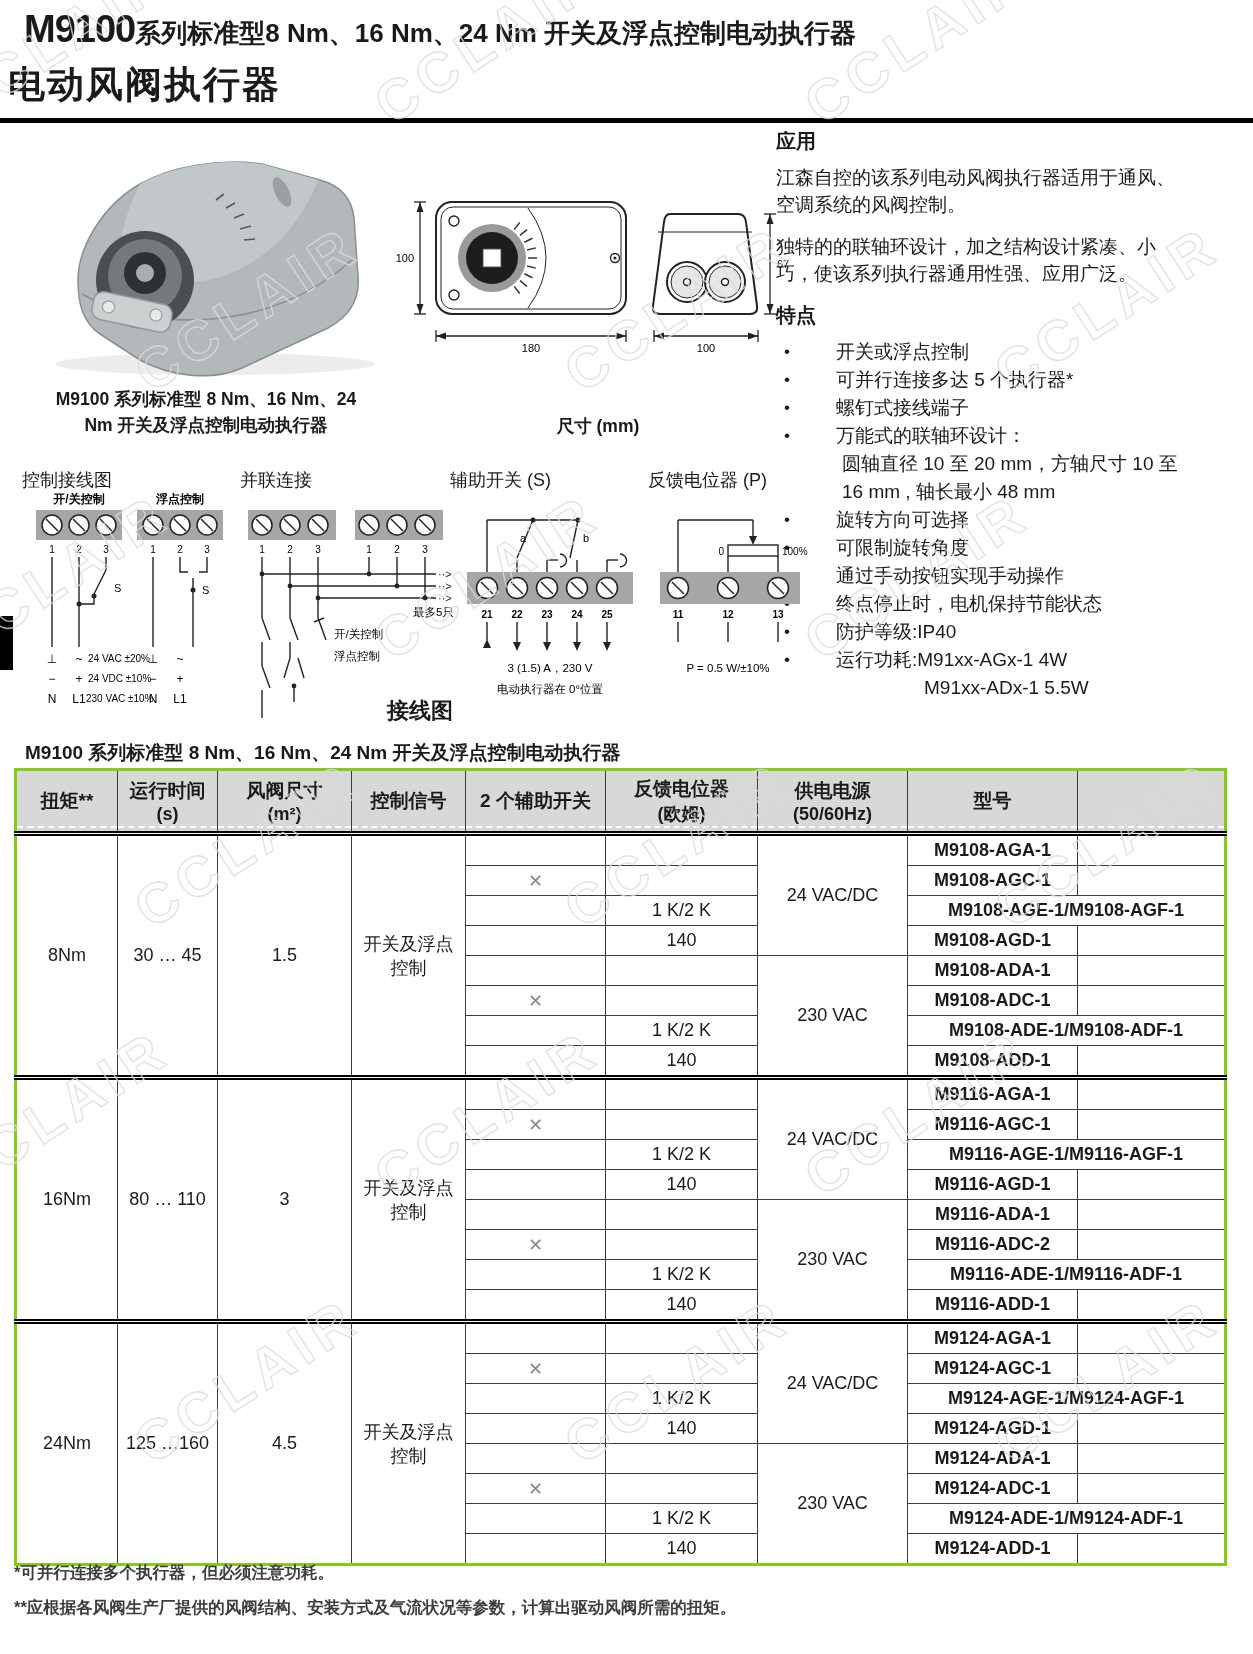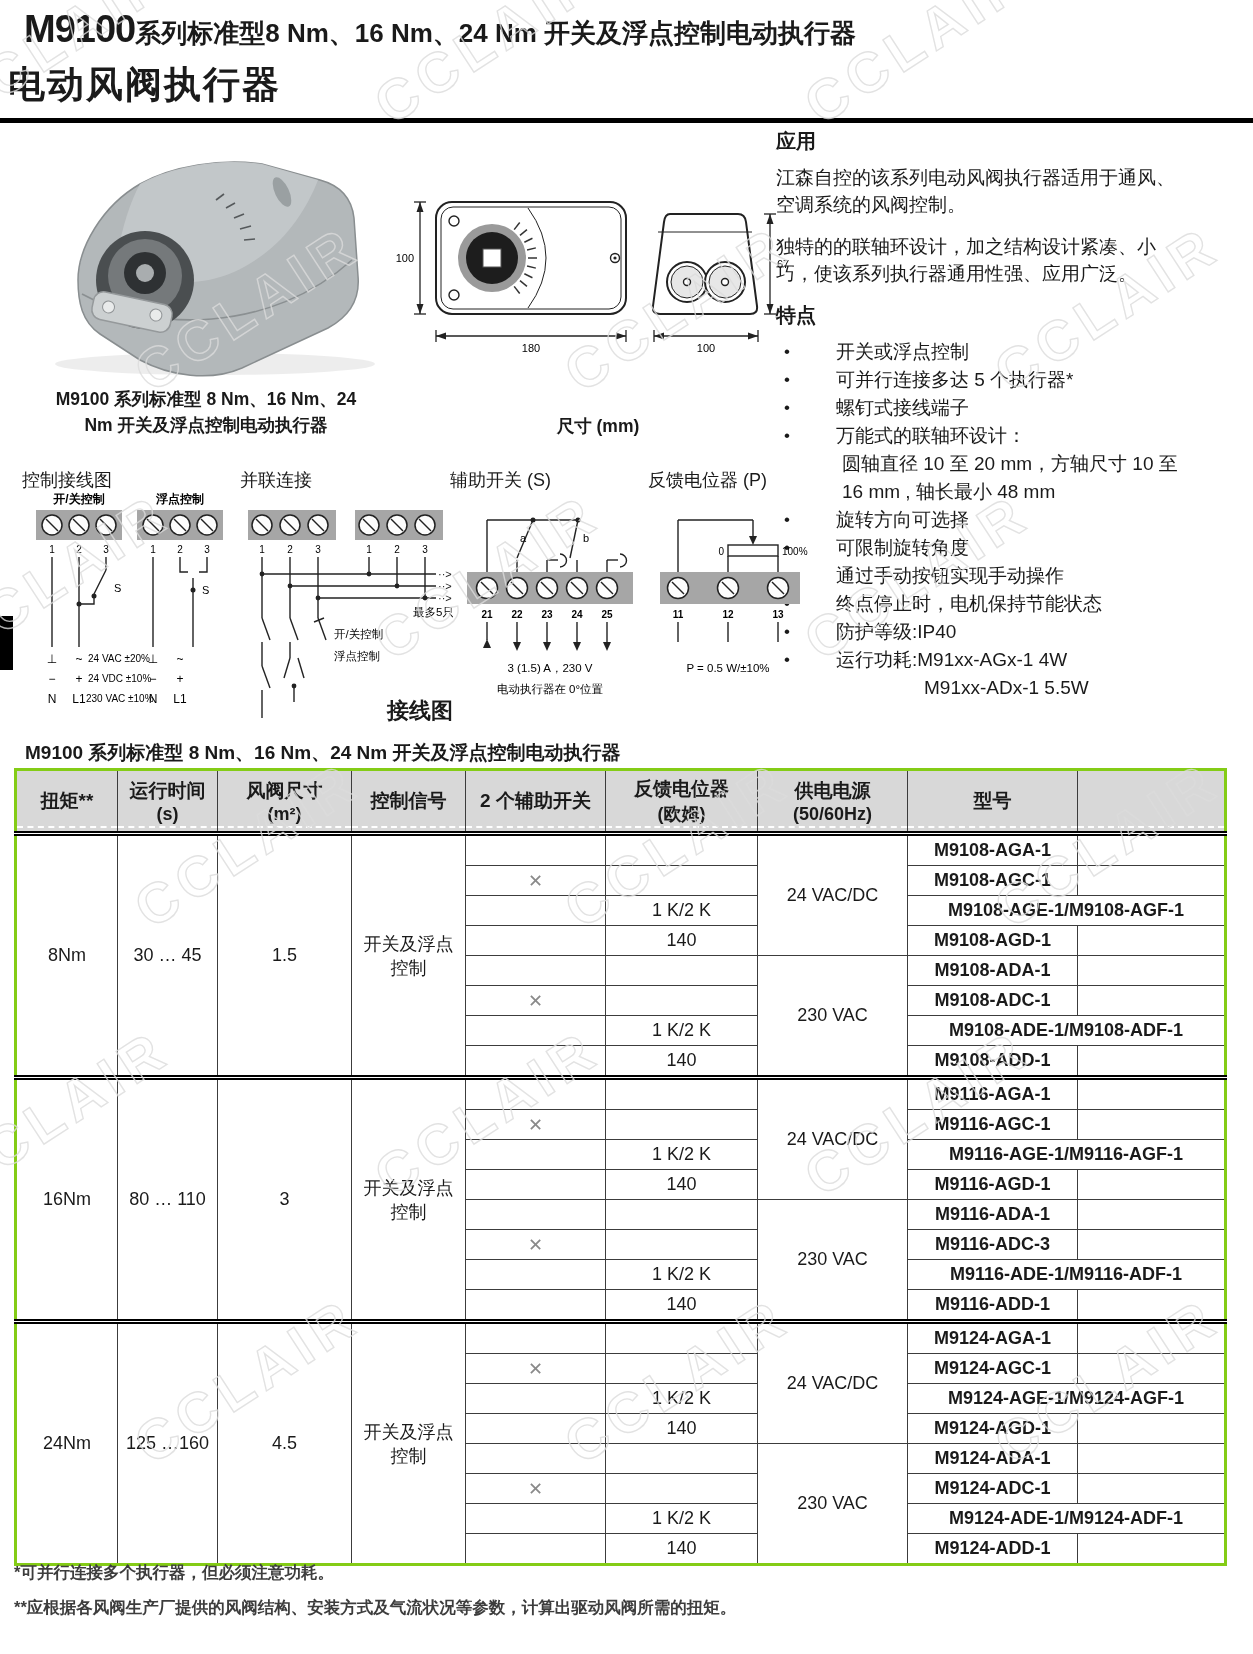--- a/index.html
+++ b/index.html
@@ -643,21 +643,21 @@
           <tr>
             <td class="aux"></td>
             <td class="pot"></td>
             <td class="power" rowspan="4">230 VAC</td>
             <td class="model">M9116-ADA-1</td>
             <td class="blank"></td>
           </tr>
           <tr>
             <td class="aux">✕</td>
             <td class="pot"></td>
-            <td class="model">M9116-ADC-3</td>
+            <td class="model">M9116-ADC-2</td>
             <td class="blank"></td>
           </tr>
           <tr>
             <td class="aux"></td>
             <td class="pot">1 K/2 K</td>
             <td class="model" colspan="2">M9116-ADE-1/M9116-ADF-1</td>
           </tr>
           <tr>
             <td class="aux"></td>
             <td class="pot">140</td>

